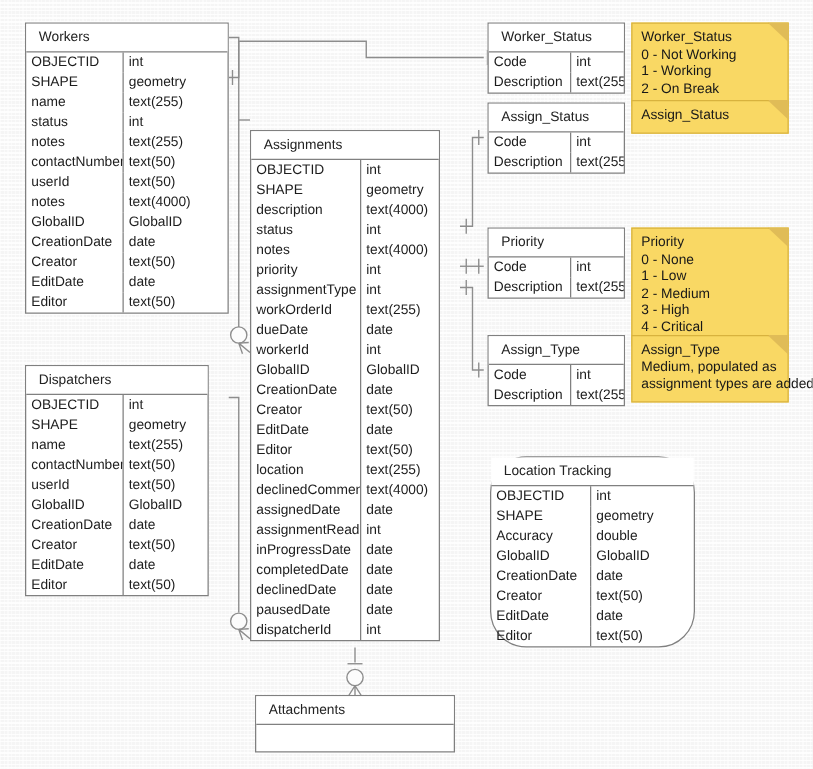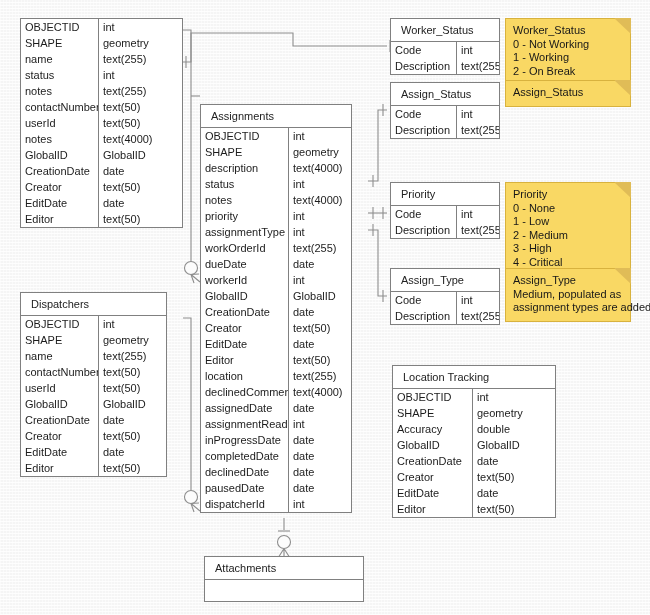--- a/index.html
+++ b/index.html
@@ -110,20 +110,21 @@
     <g>
       <path d="M284,518 L284,530"></path>
       <line x1="278" y1="531" x2="290" y2="531"></line>
       <circle cx="284" cy="542" r="6.5"></circle>
       <path d="M284,548.5 L278,558 M284,548.5 L284,558 M284,548.5 L290,558"></path>
       <path d="M284,558 L284,560"></path>
     </g>
   </svg>
 
   <div class="entity w-workers" style="left:20px;top:18px;width:163px;">
+    <div class="ent-header">Workers</div>
     <div class="ent-body">
         <div class="ent-row">
           <span class="fname">OBJECTID</span>
           <span class="ftype">int</span>
         </div>
         <div class="ent-row">
           <span class="fname">SHAPE</span>
           <span class="ftype">geometry</span>
         </div>
         <div class="ent-row">
@@ -370,21 +371,21 @@
           <span class="fname">Code</span>
           <span class="ftype">int</span>
         </div>
         <div class="ent-row">
           <span class="fname">Description</span>
           <span class="ftype">text(255)</span>
         </div>
       </div>
   </div>
 
-  <div class="entity w-loc" style="left:392px;top:365px;width:164px;">
+  <div class="entity w-loc" style="left:392px;top:365px;width:164px;border-radius:29px;">
     <div class="ent-header">Location Tracking</div>
     <div class="ent-body">
         <div class="ent-row">
           <span class="fname">OBJECTID</span>
           <span class="ftype">int</span>
         </div>
         <div class="ent-row">
           <span class="fname">SHAPE</span>
           <span class="ftype">geometry</span>
         </div>

